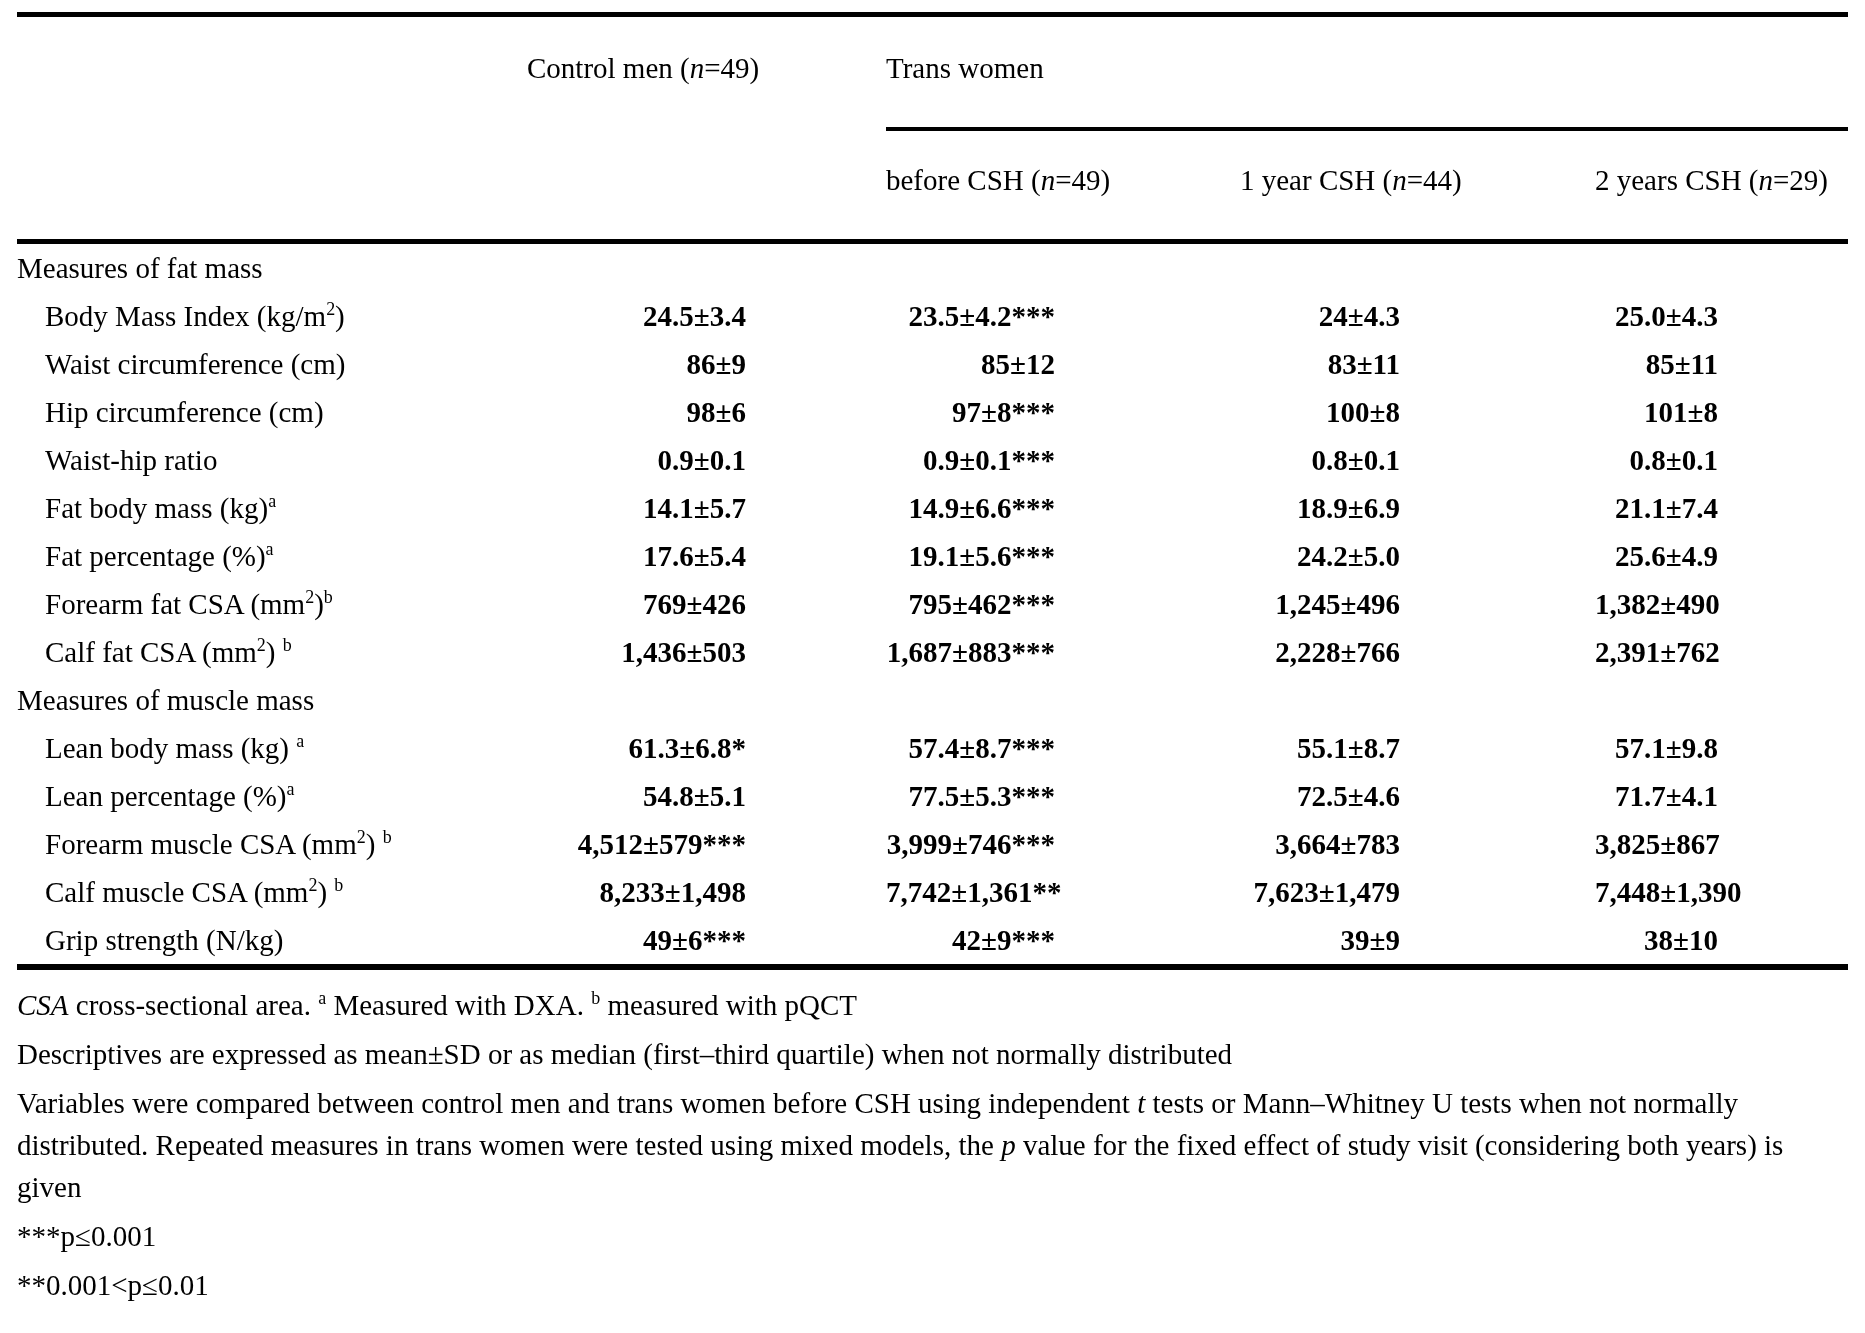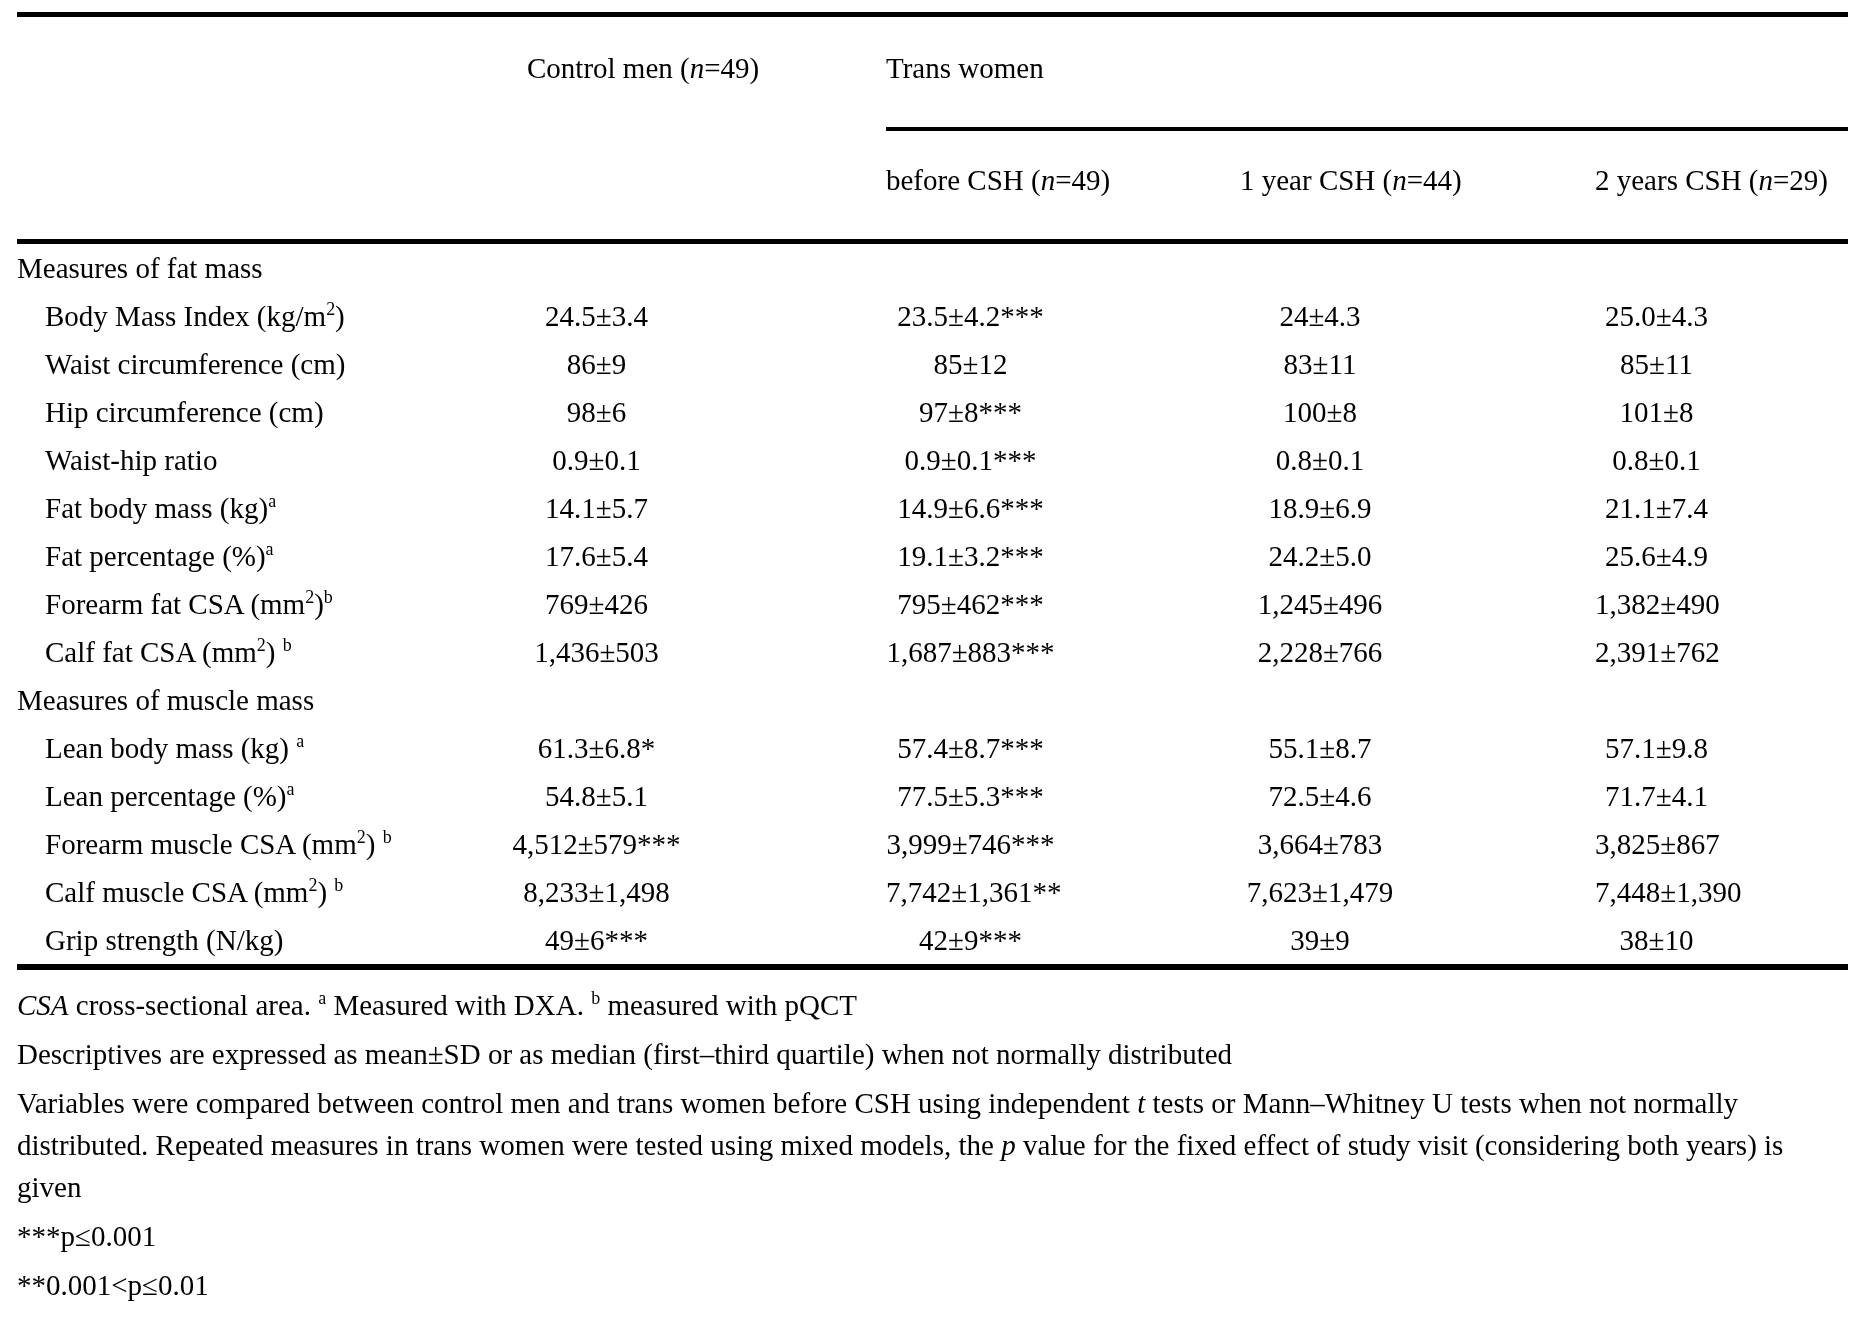--- a/index.html
+++ b/index.html
@@ -64,21 +64,22 @@
     height: 48px;
     vertical-align: middle;
   }
   tbody td.label {
     padding-left: 28px;
   }
   tbody tr.section-row td {
     padding-left: 0;
   }
   tbody td.val {
-    text-align: center;
+    text-align: right;
+    font-weight: bold;
   }
   tbody td.val.v1 { padding-right: 140px; }
   tbody td.val.v2 { padding-right: 185px; }
   tbody td.val.v3 { padding-right: 195px; }
   tbody td.val.v4 { padding-right: 130px; margin-top: 48px; }
   sup {
     font-size: 0.62em;
     line-height: 0;
     vertical-align: super;
   }
@@ -156,21 +157,21 @@
       <tr>
         <td class="label">Fat body mass (kg)<sup>a</sup></td>
         <td class="val v1">14.1±5.7</td>
         <td class="val v2">14.9±6.6***</td>
         <td class="val v3">18.9±6.9</td>
         <td class="val v4">21.1±7.4</td>
       </tr>
       <tr>
         <td class="label">Fat percentage (%)<sup>a</sup></td>
         <td class="val v1">17.6±5.4</td>
-        <td class="val v2">19.1±3.2***</td>
+        <td class="val v2">19.1±5.6***</td>
         <td class="val v3">24.2±5.0</td>
         <td class="val v4">25.6±4.9</td>
       </tr>
       <tr>
         <td class="label">Forearm fat CSA (mm<sup>2</sup>)<sup>b</sup></td>
         <td class="val v1">769±426</td>
         <td class="val v2">795±462***</td>
         <td class="val v3">1,245±496</td>
         <td class="val v4">1,382±490</td>
       </tr>

